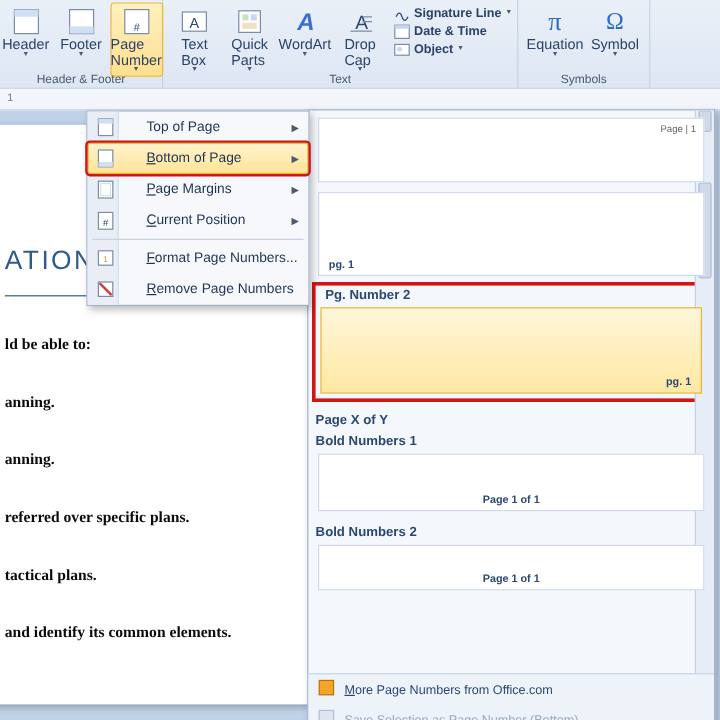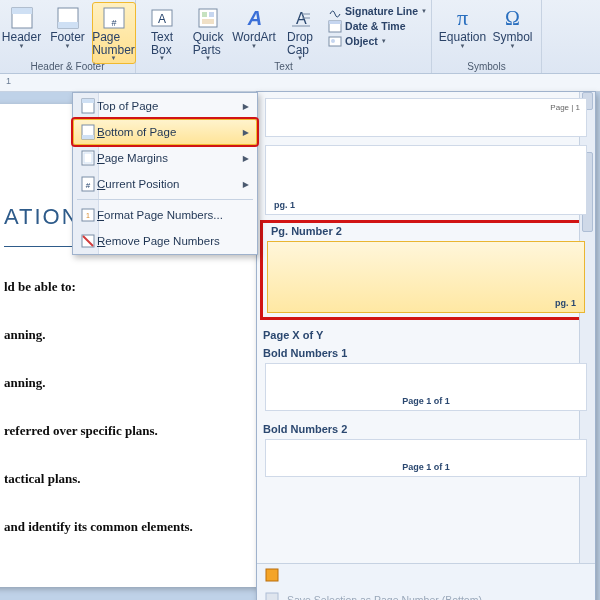--- a/index.html
+++ b/index.html
@@ -26,21 +26,21 @@
 
   
   .workspace { position: relative; height: calc(600px - 74px - 18px); background: #bfd2e8; }
   .doc { position: absolute; left: -10px; top: 12px; width: 290px; background: #fff; box-shadow: 0 2px 6px rgba(0,0,0,.25); padding: 100px 14px 20px 14px; }
   .doc h1 { color: #2e5b8a; font-size: 22px; letter-spacing: 2px; font-weight: 400; }
   .hr { border: none; border-top: 1px solid #2e5b8a; margin: 16px 0 28px 0; }
   .doc p { font-size: 13px; color: #0c0c0c; margin: 32px 0; font-weight: 700; font-family: Liberation Serif, serif; }
 
   
   .submenu { position: absolute; left: 72px; top: 0; width: 186px; background: #f6f8fb; border: 1px solid #9fb2cc; box-shadow: 2px 3px 6px rgba(0,0,0,.25); z-index: 30; }
-  .submenu .mitem { display: flex; align-items: center; gap: 0; padding: 4px 8px 4px 6px; font-size: 11.5px; color: #1f3553; cursor: pointer; position: relative; }
+  .submenu .mitem { display: flex; align-items: center; gap: 25px; padding: 4px 8px 4px 6px; font-size: 11.5px; color: #1f3553; cursor: pointer; position: relative; }
   .submenu .mitem:hover, .submenu .mitem.hovered { background: linear-gradient(#fff3cc,#ffe498); border: 1px solid #f0b92f; padding: 3px 7px 3px 5px; border-radius: 2px; }
   .submenu .mitem .micon { width: 18px; height: 18px; display: flex; align-items: center; justify-content: center; }
   .submenu .mitem .arrow { margin-left: auto; font-size: 8px; color: #4b5a6f; }
   .submenu .redbox { outline: 2px solid #d11414; }
   .submenu .sep { height: 1px; background: #c6d2e2; margin: 2px 4px; }
   .submenu .leftstrip { position: absolute; left: 0; top: 0; bottom: 0; width: 26px; background: #e9eef6; border-right: 1px solid #d3dcea; }
   .submenu .mitem, .submenu .sep { position: relative; z-index: 1; }
 
   
   .gallery { position: absolute; left: 256px; top: -1px; width: 340px; height: 522px; background: #f4f7fb; border: 1px solid #9fb2cc; box-shadow: 2px 3px 6px rgba(0,0,0,.25); z-index: 25; overflow: hidden; }
@@ -274,21 +274,21 @@
       <span><span class="ul">R</span>emove Page Numbers</span>
     </div>
   </div>
 
   <div class="gallery">
     <div class="scrollhint">
         <div class="thumb"></div>
         <div class="thumb2"></div>
       </div>
 
-    <div class="gcard" style="margin-top:6px;height:39px;">
+    <div class="gcard" style="margin-top:6px;height:54px;">
       <span class="topright">Page | 1</span>
     </div>
 
     <div class="gcard">
       <span class="foot-l">pg. 1</span>
     </div>
 
     <div class="redwrap">
       <div class="ghdr">Pg. Number 2</div>
       <div class="gcard sel" style="height:72px;">
@@ -305,20 +305,21 @@
     <div class="ghdr">Bold Numbers 2</div>
     <div class="gcard" style="height:38px;">
       <span class="foot-r" style="right:50%;transform:translateX(50%);">Page 1 of 1</span>
     </div>
 
     <div class="bottom">
       <div class="brow">
         <span class="sicon"><svg width="14" height="14">
               <rect x="1" y="1" width="12" height="12" fill="#f4a428" stroke="#b96f0d"></rect>
             </svg></span>
+        <span><span class="ul">M</span>ore Page Numbers from Office.com</span>
       </div>
       <div class="brow disabled">
         <span class="sicon"><svg width="14" height="14">
               <rect x="1" y="1" width="12" height="12" fill="#dfe5ee" stroke="#aebed5"></rect>
             </svg></span>
         <span><span class="ul">S</span>ave Selection as Page Number (Bottom)</span>
       </div>
     </div>
   </div>
 

